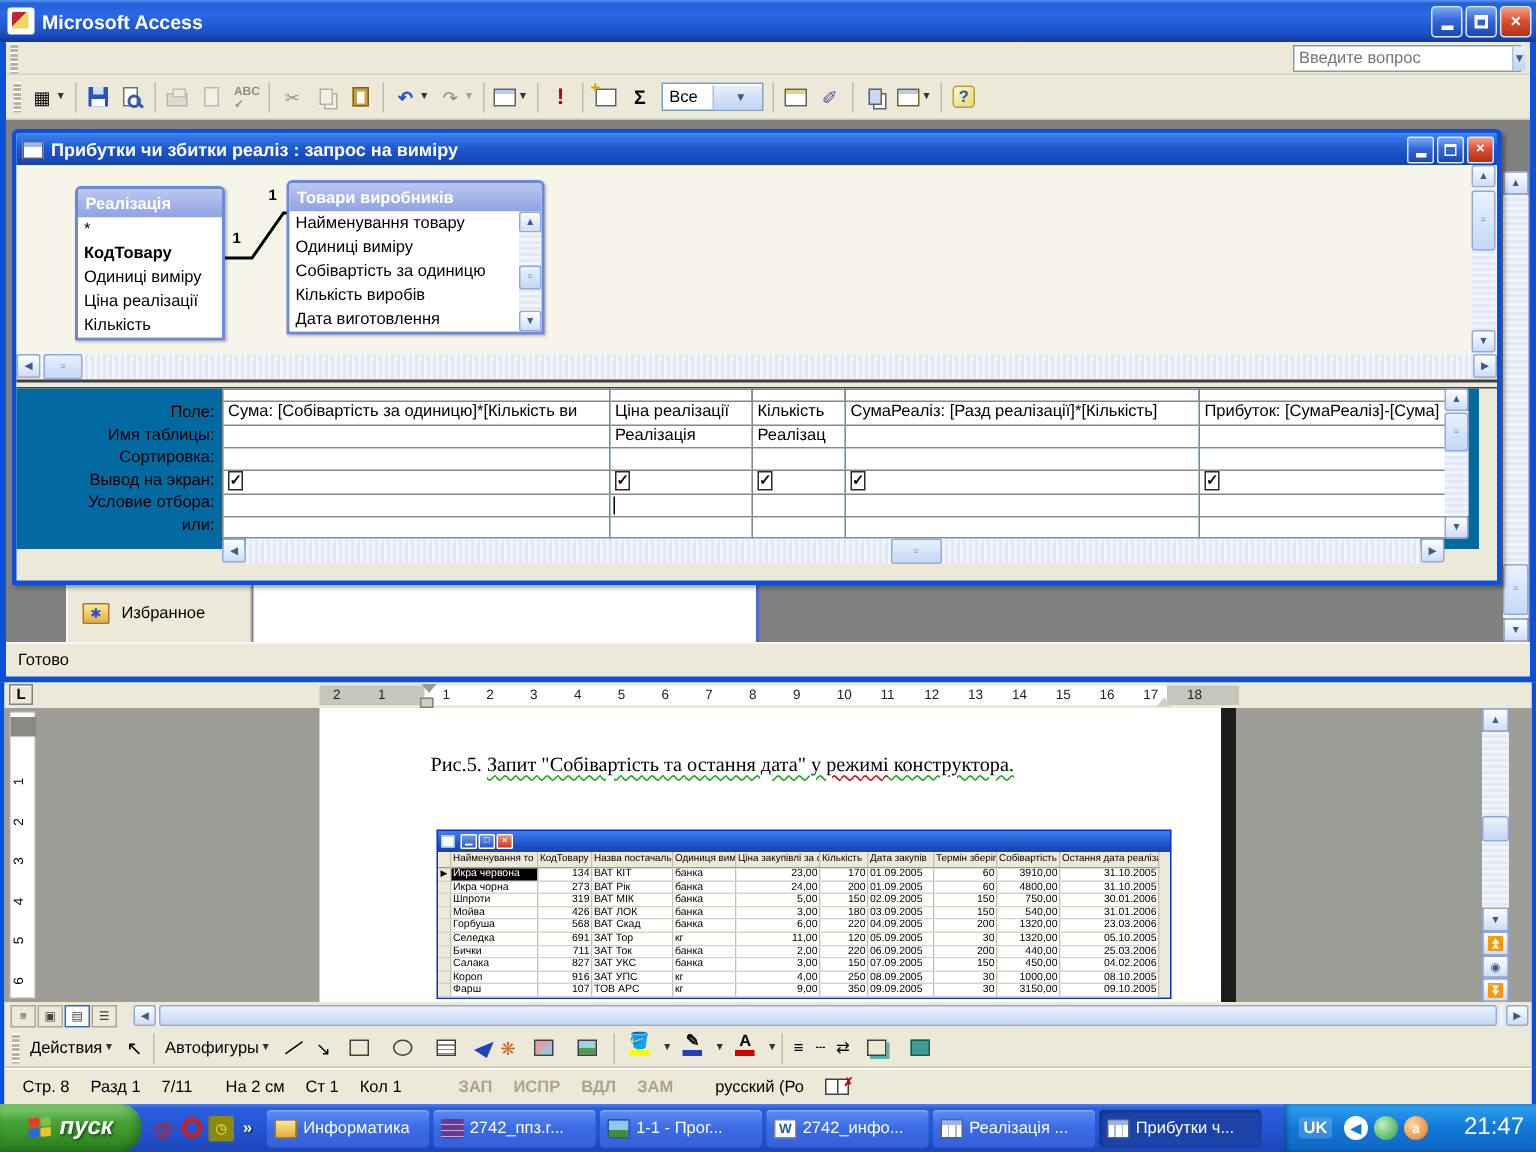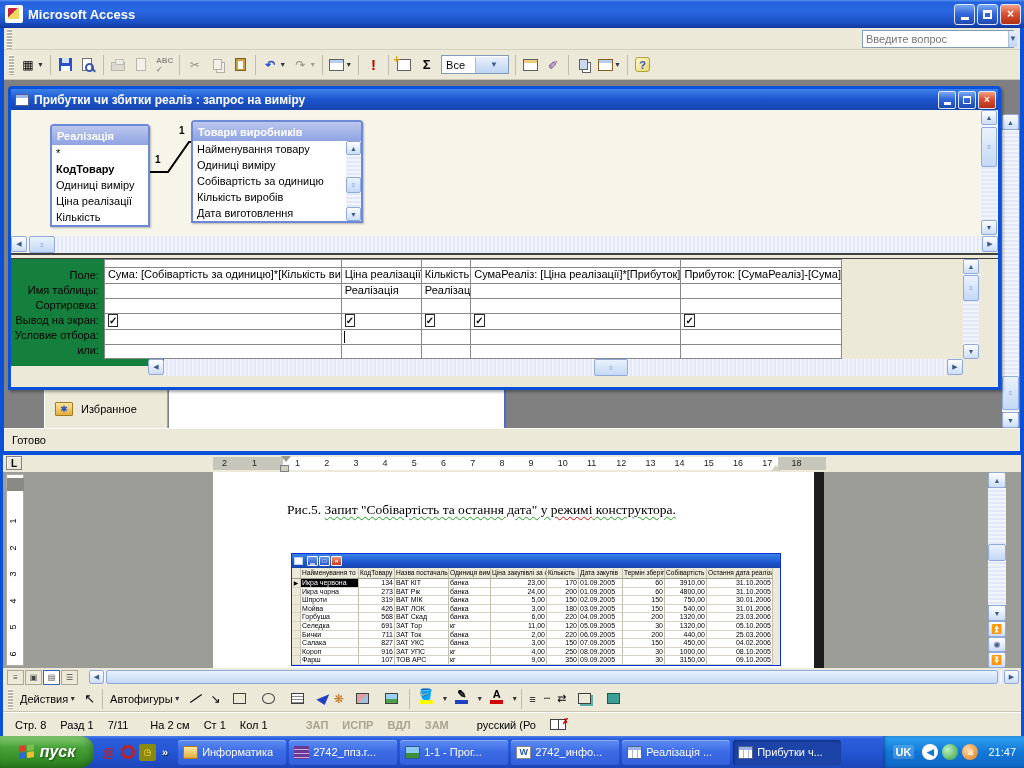--- a/index.html
+++ b/index.html
@@ -315,21 +315,21 @@
     <div class="abs" style="left:0;top:147px;width:987px;height:17px;display:flex">
       <span class="sb-btn" style="width:16px;height:16px">◀</span>
       <span class="sb-track" style="flex:1;position:relative">
           <span class="sb-thumb abs" style="top:0;bottom:0;left:2px;width:26px">≡</span>
         </span>
       <span class="sb-btn" style="width:16px;height:16px">▶</span>
     </div>
 
     <div class="abs" style="left:0;top:164px;width:987px;height:6px;background:#ECE9D8;border-top:2px solid #404040;border-bottom:1px solid #404040"></div>
 
-    <div class="abs" style="left:0;top:170px;width:831px;height:107px;background:#15803d">
+    <div class="abs" style="left:0;top:170px;width:975px;height:107px;background:#0369a1">
       <div style="display:flex">
           <div style="width: 137px;">
             <div style="height: 9px;"></div>
             <div class="g-label">Поле:</div>
             <div class="g-label">Имя таблицы:</div>
             <div class="g-label">Сортировка:</div>
             <div class="g-label">Вывод на экран:</div>
             <div class="g-label">Условие отбора:</div>
             <div class="g-label">или:</div>
           </div>
@@ -357,21 +357,21 @@
             <div class="g-hdr" style="height: 9px;"></div>
             <div class="g-cell" style="height: 16px;">Кількість</div>
             <div class="g-cell" style="height: 15px;">Реалізац</div>
             <div class="g-cell" style="height: 15px;"></div>
             <div class="g-cell" style="height: 16px;"><span class="cb">✓</span></div>
             <div class="g-cell" style="height: 15px;"></div>
             <div class="g-cell" style="height: 14px;"></div>
           </div>
           <div class="g-col" style="width: 236px;">
             <div class="g-hdr" style="height: 9px;"></div>
-            <div class="g-cell" style="height: 16px;">СумаРеаліз: [Ціна реалізації]*[Прибуток]</div>
+            <div class="g-cell" style="height: 16px;">СумаРеаліз: [Разд реалізації]*[Кількість]</div>
             <div class="g-cell" style="height: 15px;"></div>
             <div class="g-cell" style="height: 15px;"></div>
             <div class="g-cell" style="height: 16px;"><span class="cb">✓</span></div>
             <div class="g-cell" style="height: 15px;"></div>
             <div class="g-cell" style="height: 14px;"></div>
           </div>
           <div class="g-col" style="width: 180px; border-right: 1px solid rgb(136, 136, 136);">
             <div class="g-hdr" style="height: 9px;"></div>
             <div class="g-cell" style="height: 16px;">Прибуток: [СумаРеаліз]-[Сума]</div>
             <div class="g-cell" style="height: 15px;"></div>
@@ -738,17 +738,17 @@
         <div class="tb-task act">
           <span class="ticon access-query-icon"></span>
           <span style="overflow: hidden; text-overflow: ellipsis;">Прибутки ч...</span>
         </div>
       </span>
     <div class="tray">
       <span style="font-size:11px;font-weight:bold;margin-right:6px;background:rgba(255,255,255,.18);padding:1px 3px;border-radius:2px">UK</span>
       <span class="trayicon" style="background:#fff;color:#1278D8">◀</span>
       <span class="trayicon" style="background:radial-gradient(circle at 35% 35%,#BEEFC0,#2E9E3E)"></span>
       <span class="trayicon" style="background:radial-gradient(circle at 35% 35%,#FFD8A0,#E07818);color:#fff">a</span>
-      <span style="font-size:11px;margin-left:8px">21:47</span>
+      <span style="font-size:16px;margin-left:22px">21:47</span>
     </div>
   </div>
 
 </div>
 
 </body></html>

